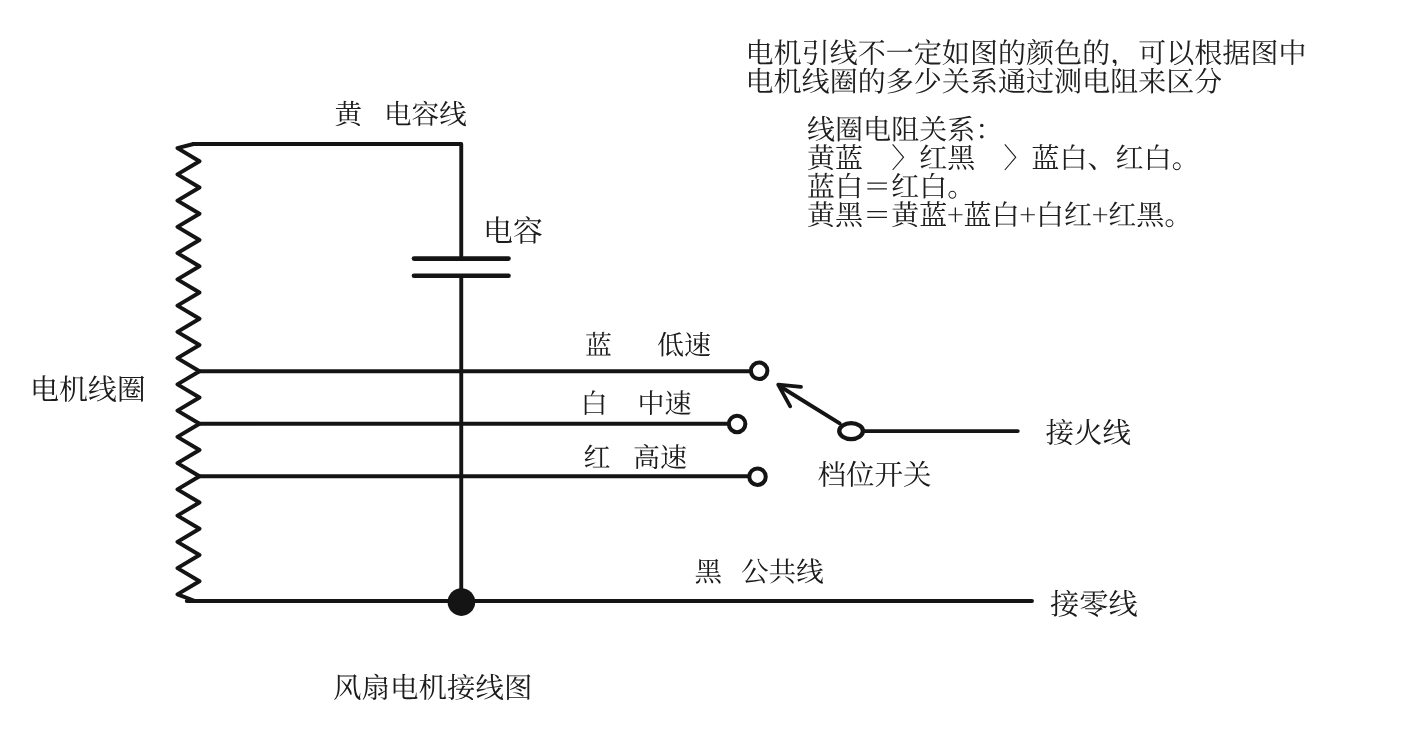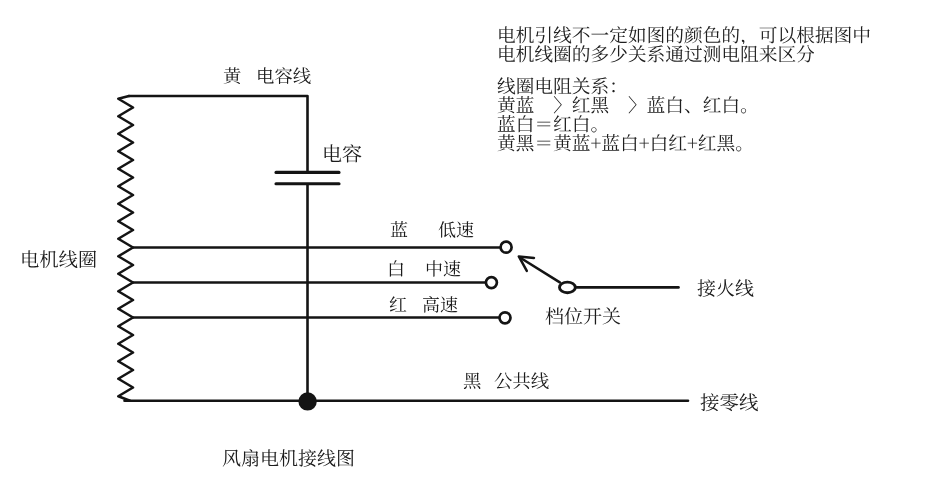--- a/index.html
+++ b/index.html
@@ -5,21 +5,21 @@
   html,body{margin:0;padding:0;}
   body{width:937px;height:500px;position:relative;background:#fff;overflow:hidden;
        font-family:"DejaVu Sans",sans-serif;color:#1a1a1a;}
   .stage{position:absolute;left:0;top:0;width:937px;height:500px;}
   .lbl{position:absolute;white-space:pre;color:#1c1c1c;}
   .lbl svg{display:block;}
   .srt{position:absolute;left:0;top:0;color:transparent;pointer-events:none;user-select:none;
        font-size:inherit;line-height:1;}
   .annotation{position:absolute;left:496.5px;top:25.5px;font-size:18.7px;color:#1f1f1f;}
   .ann-line{height:19px;position:relative;}
-  .para2{margin-top:13.5px;}
+  .para2{margin-top:13.5px;margin-left:41px;}
   .diagram-svg{position:absolute;left:0;top:0;}
 </style>
 </head>
 <body>
 
 <div class="stage">
 
   <svg class="diagram-svg" width="937" height="500" viewBox="0 0 937 500" fill="none" stroke="#141414" stroke-width="2.6" stroke-linecap="round" stroke-linejoin="round">
     <polyline points="129,96 118.3,98.75 133,107.5 118.3,116.25 133,125.0 118.3,133.75 133,142.5 118.3,151.25 133,160.0 118.3,168.75 133,177.5 118.3,186.25 133,195.0 118.3,203.75 133,212.5 118.3,221.25 133,230.0 118.3,238.75 133,247.5 118.3,256.25 133,265.0 118.3,273.75 133,282.5 118.3,291.25 133,300.0 118.3,308.75 133,317.5 118.3,326.25 133,335.0 118.3,343.75 133,352.5 118.3,361.25 133,370.0 118.3,378.75 133,387.5 118.3,396.25 130,400.7"></polyline>
     <polyline points="129,96 307.5,96 307.5,170.8"></polyline>

